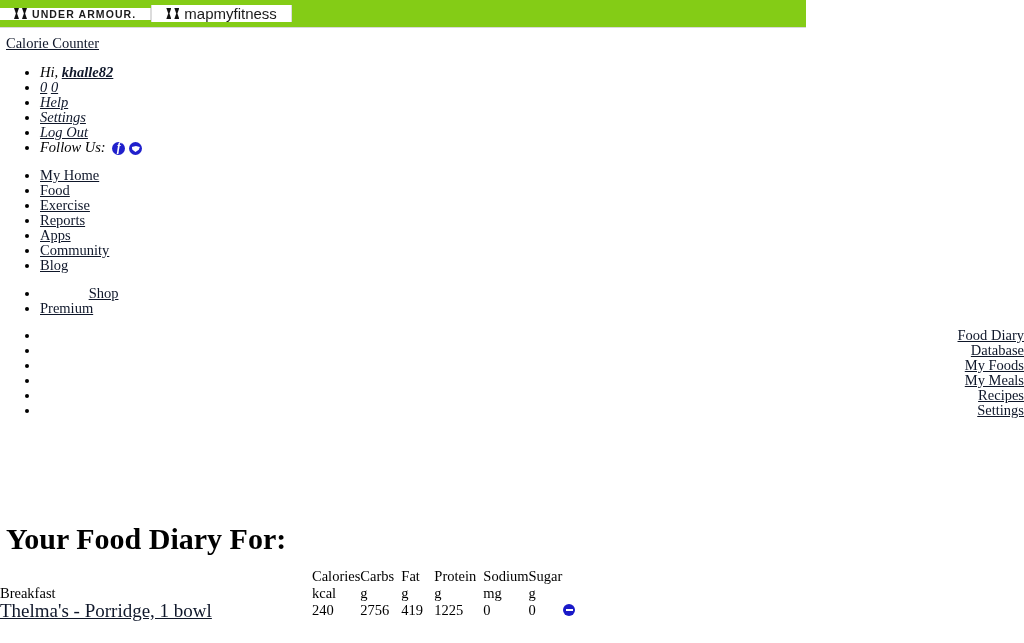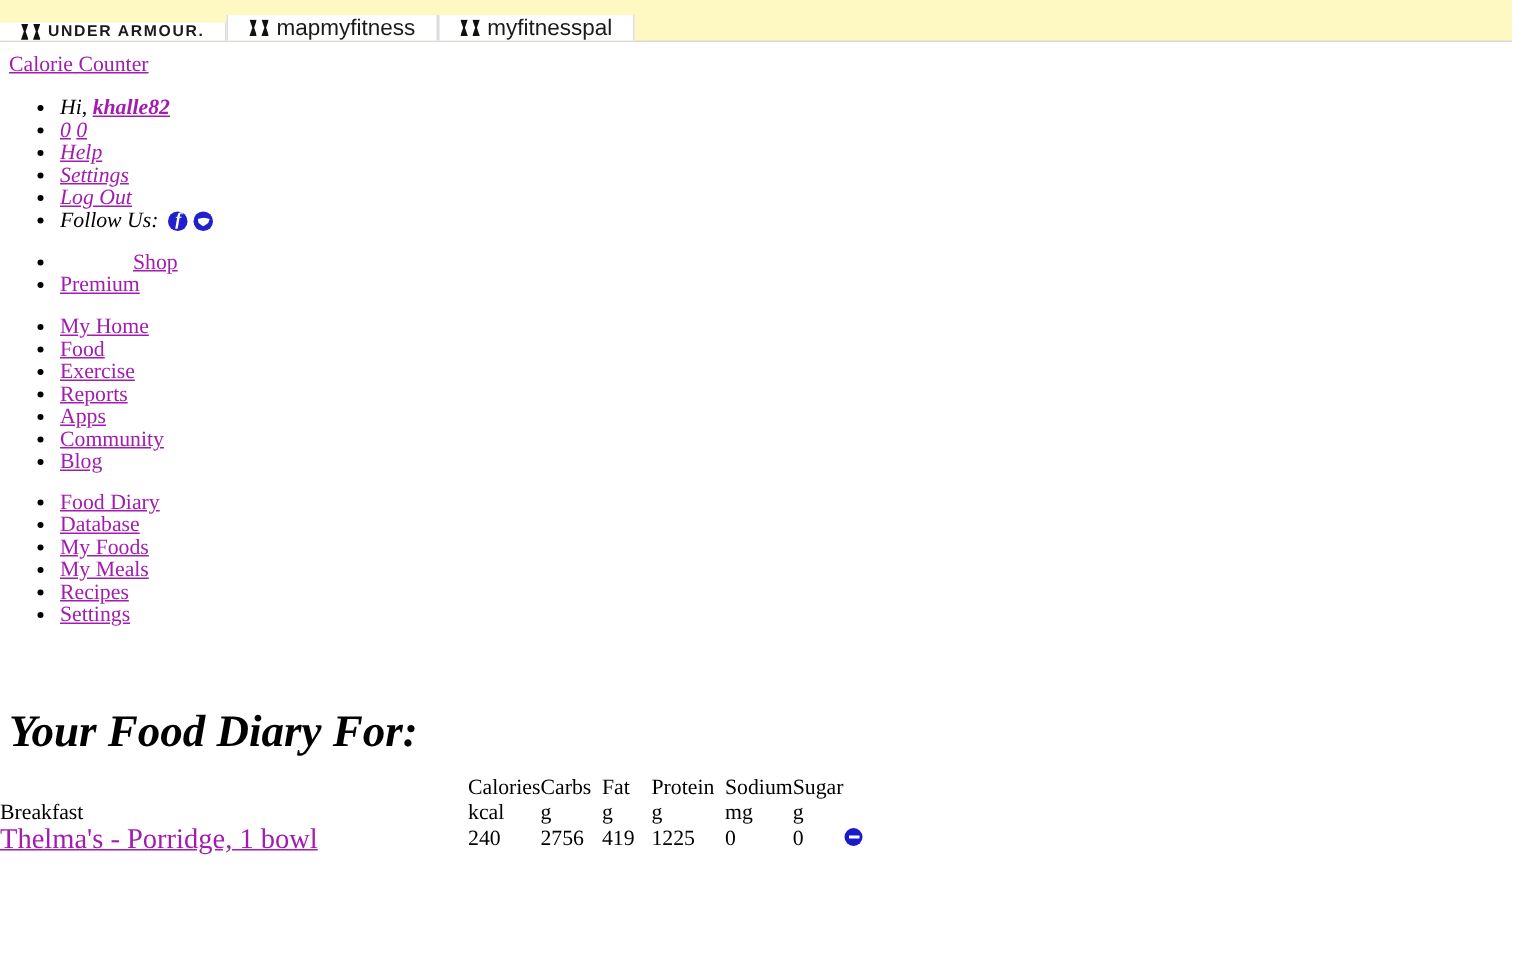--- a/index.html
+++ b/index.html
@@ -11,26 +11,26 @@
     width: 1024px;
     height: 643px;
     overflow: hidden;
     font-family: "Liberation Serif", "DejaVu Serif", serif;
     font-size: 16px;
     color: #000000;
   }
 
   
   .brandbar {
-    width: 1008px;
+    width: 806px;
     height: 28px;
-    background: #fef9c3;
+    background: #84cc16;
     border-bottom: 1px solid #d9d9d9;
     display: flex;
-    align-items: flex-end;
+    align-items: center;
     box-sizing: border-box;
   }
   .brandtab {
     display: flex;
     align-items: center;
     justify-content: center;
     gap: 5px;
     padding: 0 14px;
     background: #ffffff;
     border-right: 1px solid #dcdcdc;
@@ -71,21 +71,21 @@
     clip-path: polygon(0 0, 100% 0, 62% 50%, 100% 100%, 0 100%, 38% 50%);
   }
   .brandbar .filler {
     flex: 1;
     background: #f1f1f1;
   }
 
   
   .page { padding: 0; }
   a {
-    color: #a21caf;
+    color: #0f172a;
     text-decoration: underline;
   }
 
   .toplink {
     margin: 7px 0 0 6px;
     font-size: 14.5px;
   }
 
   ul.plain {
     list-style: disc;
@@ -95,21 +95,21 @@
   ul.plain li {
     font-size: 14.5px;
     line-height: 15px;
     margin-bottom: 0;
     padding: 0;
     height: 15px;
   }
   ul.usermenu { margin-top: 13px; font-style: italic; }
   ul.mainnav { margin-top: 13px; }
   ul.shopnav { margin-top: 13px; }
-  ul.subnav { margin-top: 12px; }
+  ul.subnav { margin-top: 12px; text-align: right; }
 
   li.shoprow { height: 15px; }
   li.shoprow .indent { display: inline-block; width: 45px; }
 
   .socialicons {
     display: inline-flex;
     gap: 4px;
     vertical-align: -3px;
     margin-left: 3px;
   }
@@ -143,21 +143,21 @@
   }
 
   
   h1.diaryhead {
     font-size: 30px;
     font-weight: bold;
     margin: 0;
     padding: 0 0 0 6px;
     line-height: 30px;
   }
-  .headwrap { margin-top: 55px; font-style: italic; }
+  .headwrap { margin-top: 106px; }
 
   .daterow {
     margin: 20px 0 0 5px;
     font-size: 14.5px;
     font-weight: bold;
     display: flex;
     align-items: center;
     gap: 0px;
     white-space: nowrap;
   }
@@ -252,24 +252,20 @@
 
 <div class="brandbar">
   <div class="brandtab ua first">
     <span class="ualogo"></span>
     <span>UNDER ARMOUR.</span>
   </div>
   <div class="brandtab mmf">
     <span class="ualogo"></span>
     <span>mapmyfitness</span>
   </div>
-  <div class="brandtab mfp">
-    <span class="ualogo"></span>
-    <span>myfitnesspal</span>
-  </div>
   <div class="filler"></div>
 </div>
 
 <div class="page">
 
   <div class="toplink">
     <a href="#">Calorie Counter</a>
   </div>
 
   <ul class="plain usermenu">
@@ -292,51 +288,51 @@
     </li>
     <li>
       <span>Follow Us:</span>
       <span class="socialicons">
         <a href="#" class="sicon fb"></a>
         <a href="#" class="sicon tw"></a>
       </span>
     </li>
   </ul>
 
+  <ul class="plain mainnav">
+    <li>
+      <a href="#">My Home</a>
+    </li>
+    <li>
+      <a href="#">Food</a>
+    </li>
+    <li>
+      <a href="#">Exercise</a>
+    </li>
+    <li>
+      <a href="#">Reports</a>
+    </li>
+    <li>
+      <a href="#">Apps</a>
+    </li>
+    <li>
+      <a href="#">Community</a>
+    </li>
+    <li>
+      <a href="#">Blog</a>
+    </li>
+  </ul>
+
   <ul class="plain shopnav">
     <li class="shoprow">
       <span class="indent"></span>
       <a href="#">Shop</a>
     </li>
     <li>
       <a href="#">Premium</a>
-    </li>
-  </ul>
-
-  <ul class="plain mainnav">
-    <li>
-      <a href="#">My Home</a>
-    </li>
-    <li>
-      <a href="#">Food</a>
-    </li>
-    <li>
-      <a href="#">Exercise</a>
-    </li>
-    <li>
-      <a href="#">Reports</a>
-    </li>
-    <li>
-      <a href="#">Apps</a>
-    </li>
-    <li>
-      <a href="#">Community</a>
-    </li>
-    <li>
-      <a href="#">Blog</a>
     </li>
   </ul>
 
   <ul class="plain subnav">
     <li>
       <a href="#">Food Diary</a>
     </li>
     <li>
       <a href="#">Database</a>
     </li>

